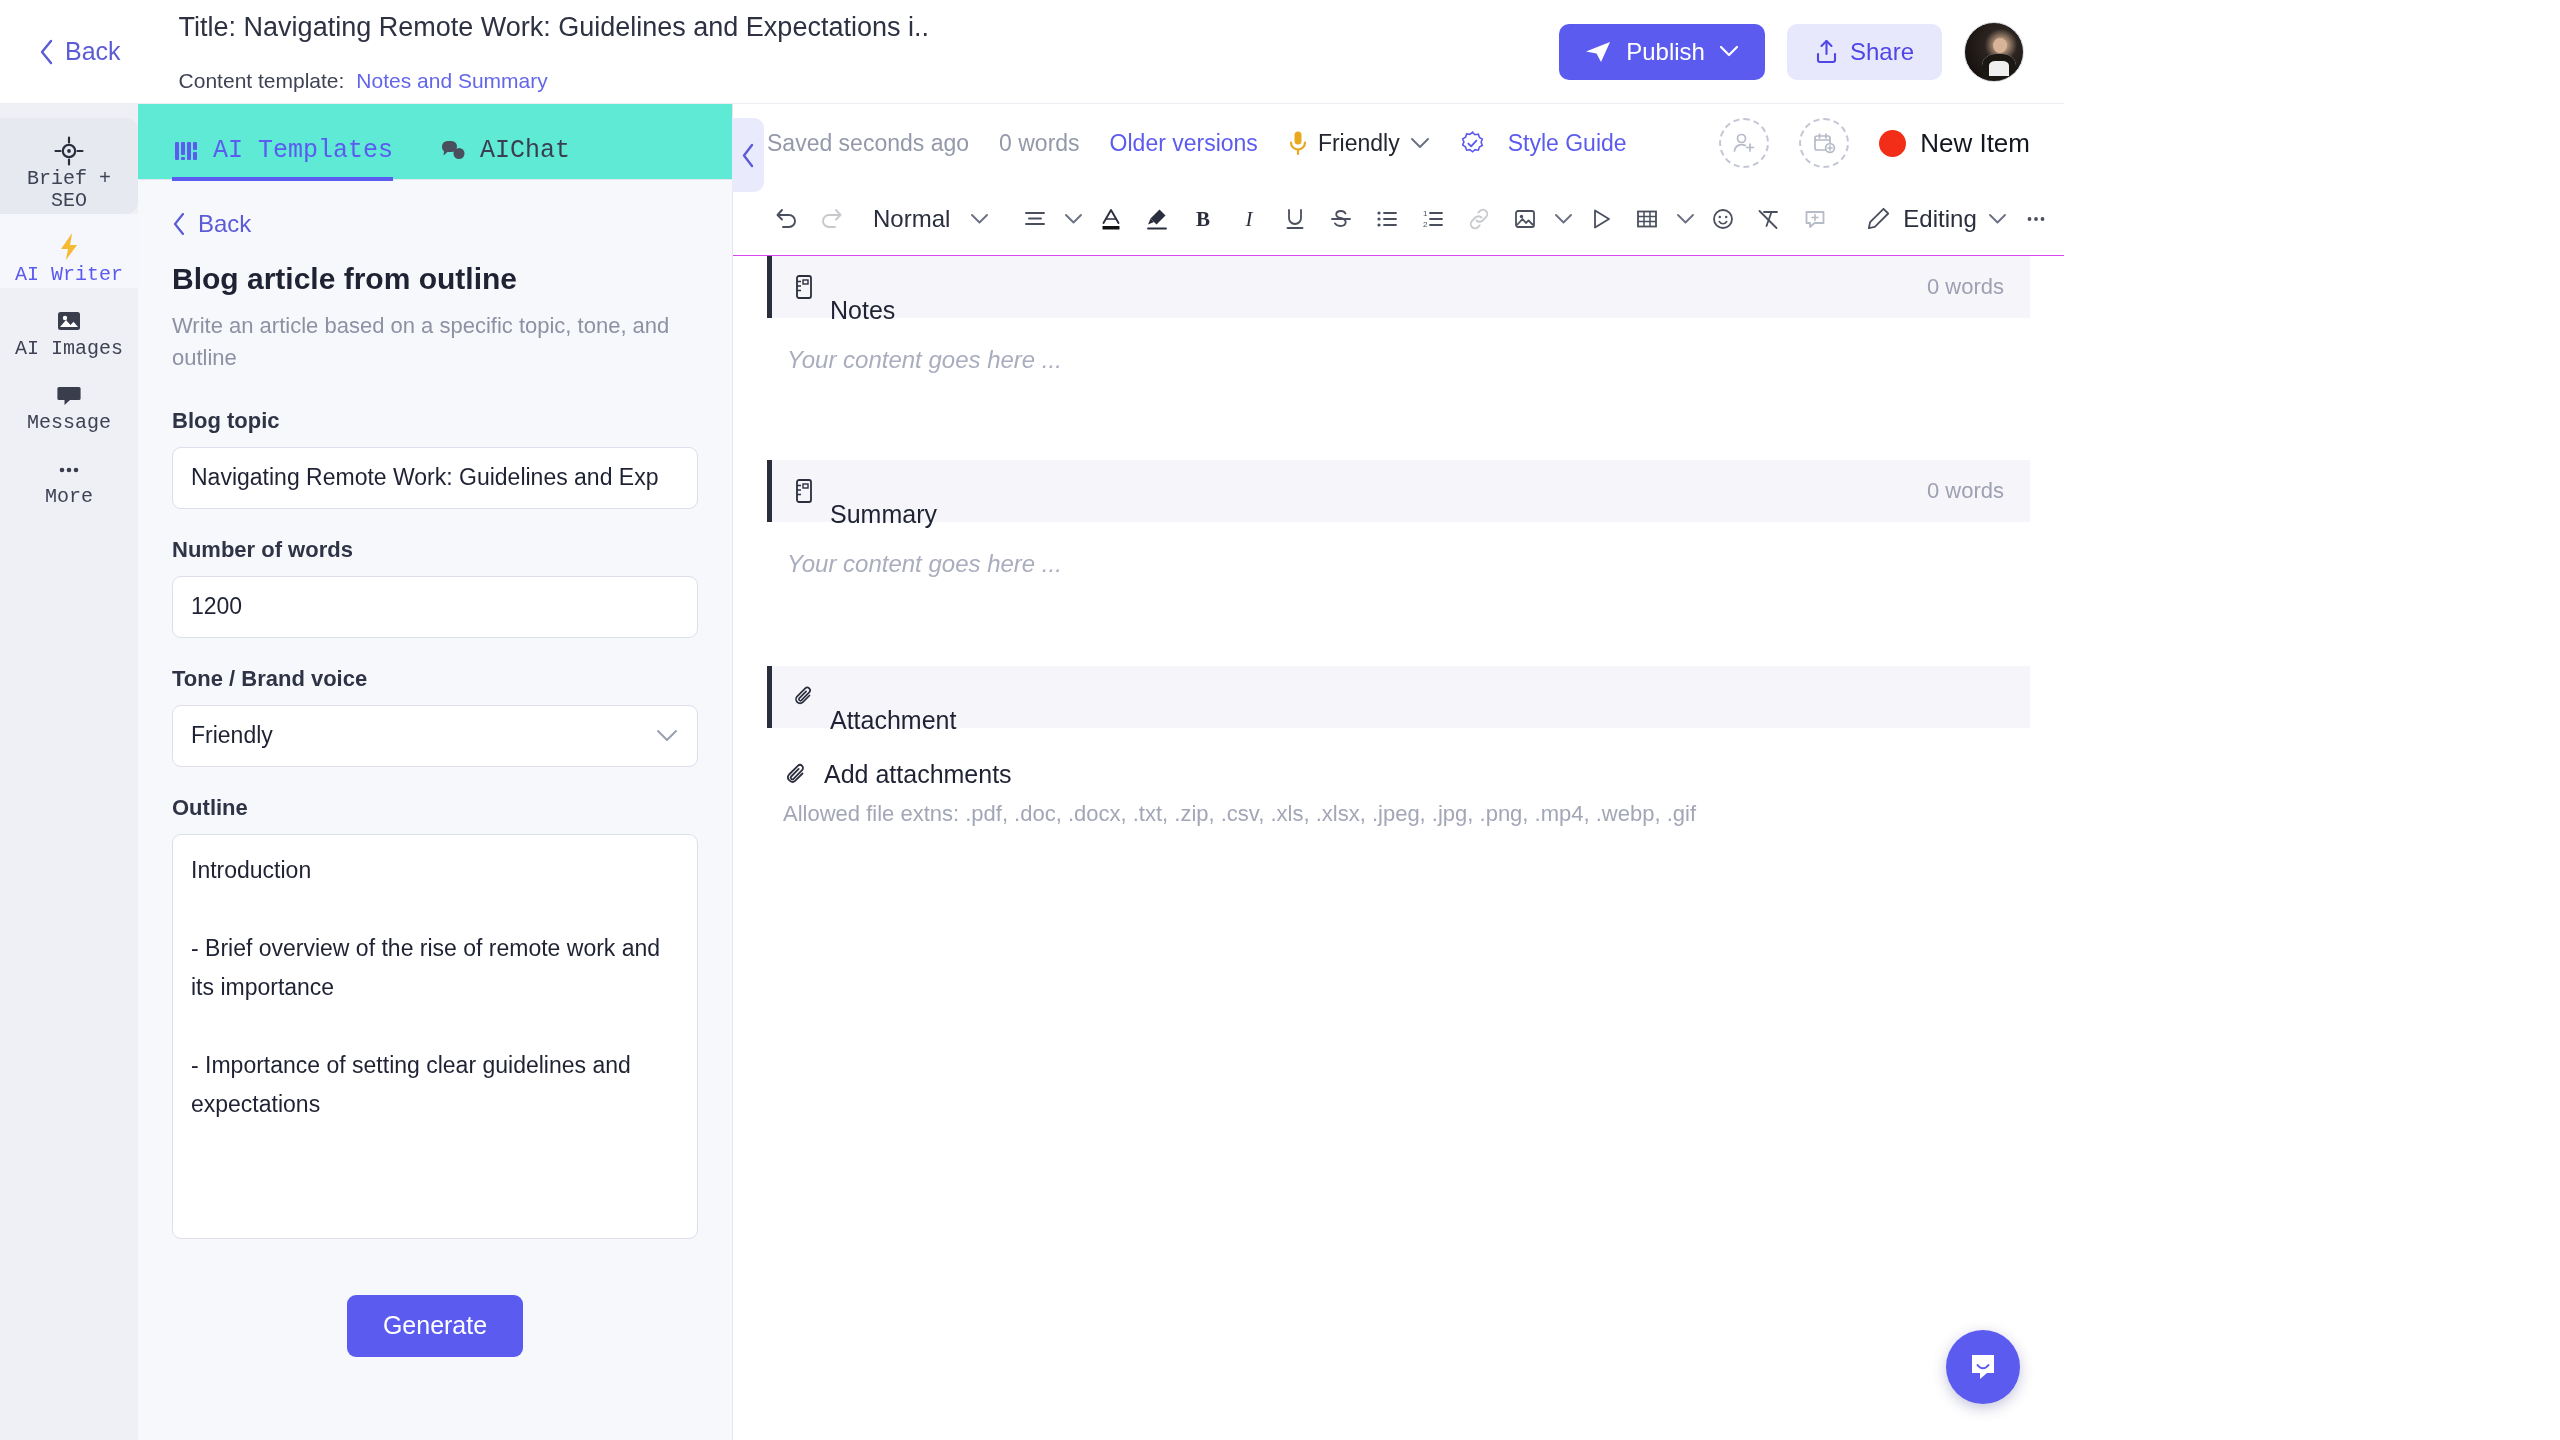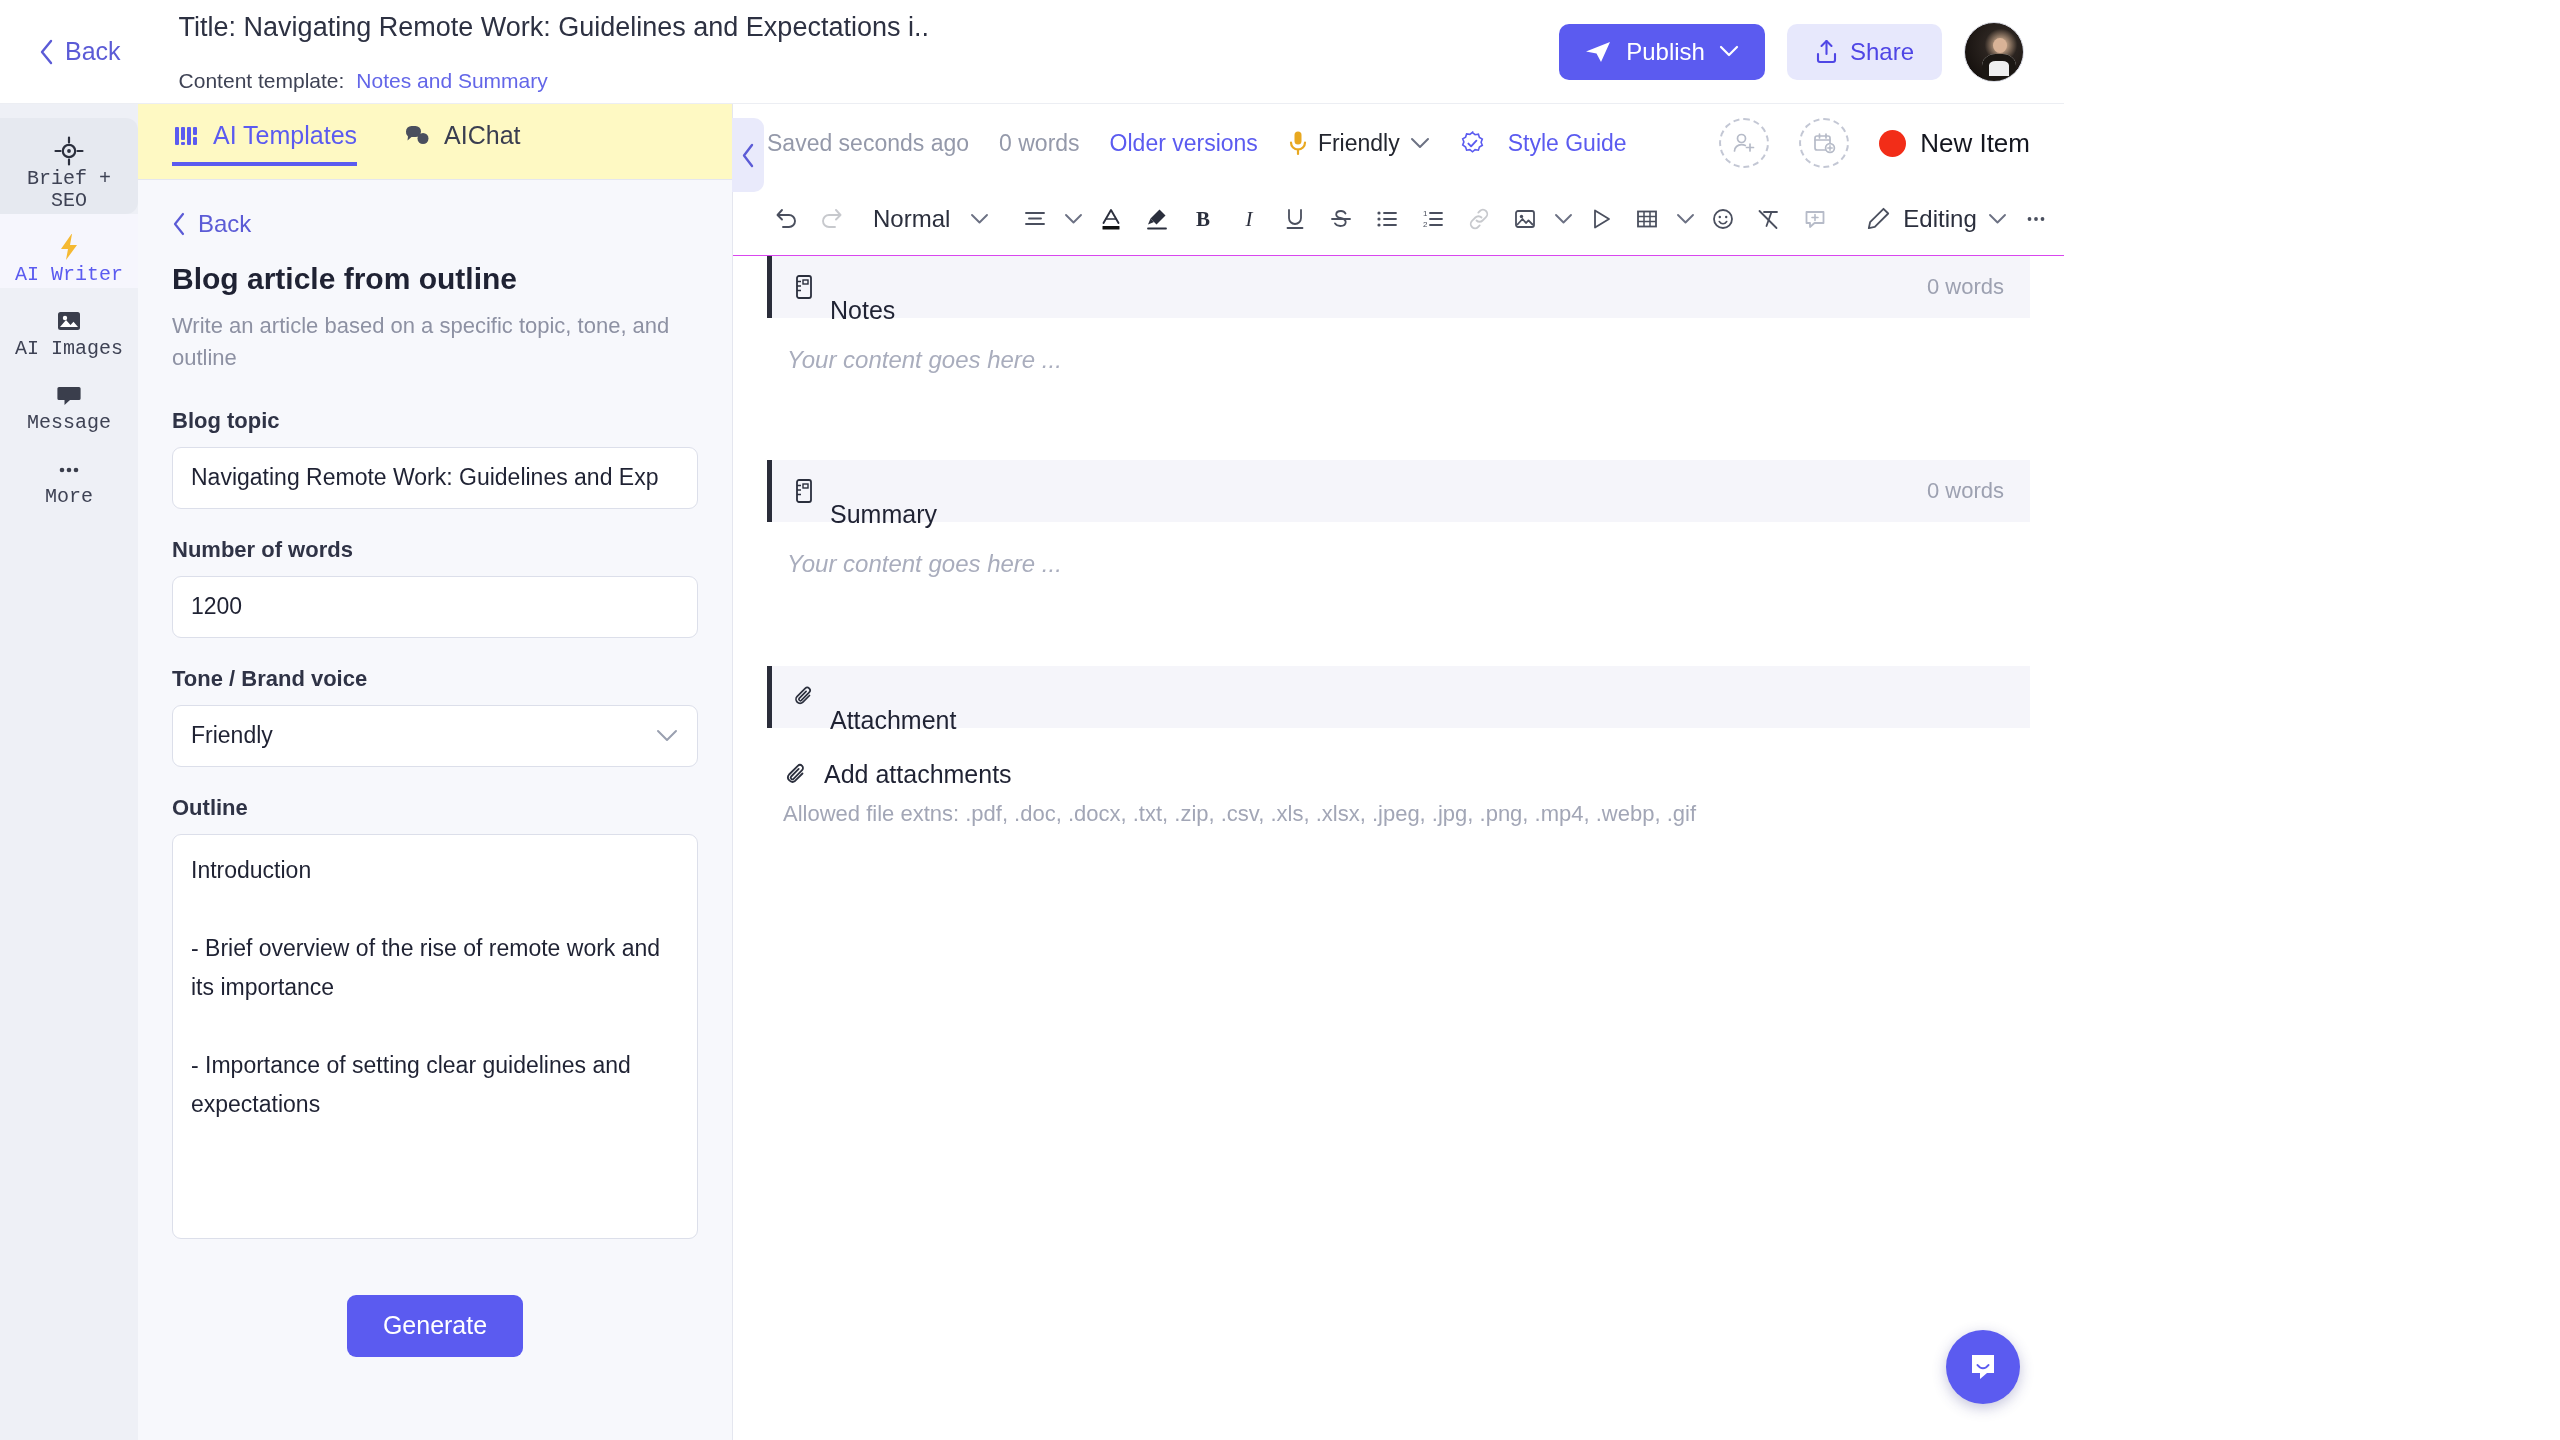--- a/index.html
+++ b/index.html
@@ -86,23 +86,24 @@
   .rail-icon { width: 34px; height: 34px; display: flex; align-items: center; justify-content: center; }
   .rail-icon svg { width: 30px; height: 30px; }
 
   
   .panel {
     width: 595px; min-width: 595px; background: #f7f8fc;
     border-right: 1px solid #e4e6ef; display: flex; flex-direction: column;
     position: relative;
   }
   .panel-tabs {
-    display: flex; align-items: center; gap: 46px;
-    padding: 0 34px; height: 76px; background: #fef9c3;
+    display: flex; align-items: flex-end; gap: 46px;
+    padding: 0 34px; height: 76px; background: #5eead4;
     border-bottom: 1px solid #e4e6ef;
+    font-family: Liberation Mono, monospace;
   }
   .ptab {
     display: flex; align-items: center; gap: 13px;
     padding-bottom: 12px; font-size: 25px; color: #3a3e50; cursor: pointer;
     border-bottom: 4px solid transparent; position: relative; top: 2px;
   }
   .ptab.active { color: #5b5bf0; border-bottom-color: #5b5bf0; font-weight: 500; }
   .ptab svg { width: 28px; height: 28px; }
   .panel-scroll { flex: 1 1 auto; overflow: hidden; padding: 30px 34px 0; }
   .panel-back {

